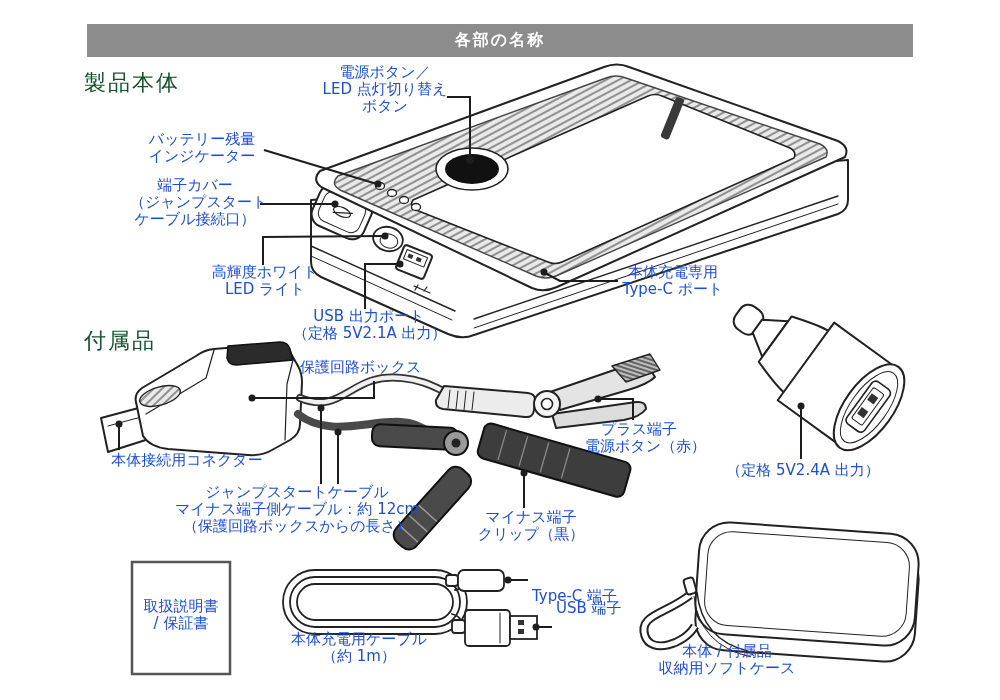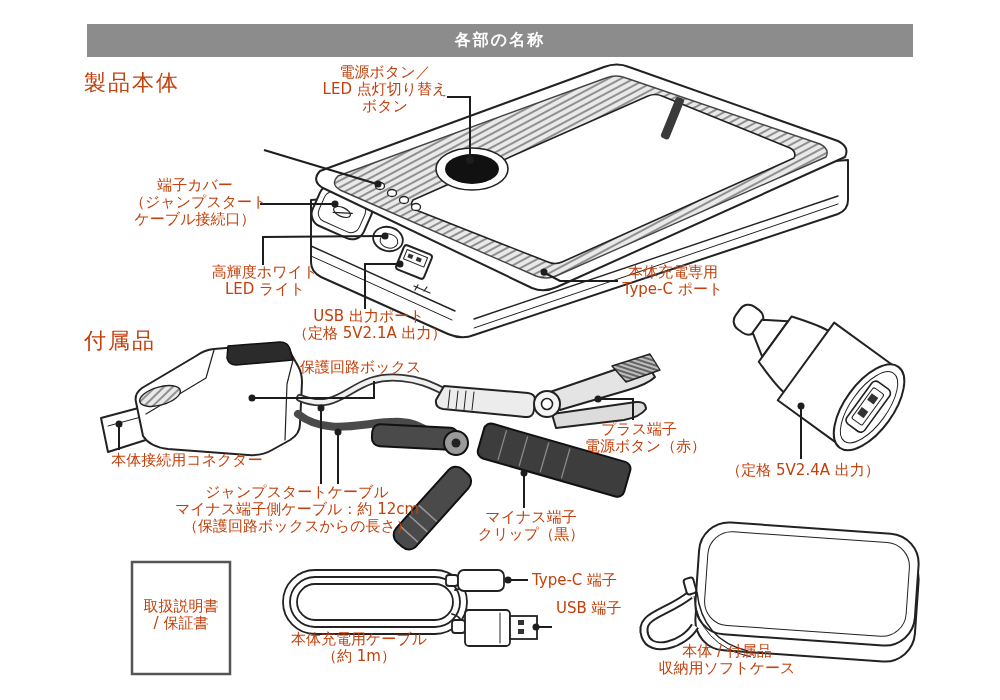--- a/index.html
+++ b/index.html
@@ -3,40 +3,40 @@
 <meta charset="utf-8">
 <style>
   *{margin:0;padding:0;box-sizing:border-box}
   html,body{width:1000px;height:700px;background:#fff}
   body{position:relative;overflow:hidden;font-family:"DejaVu Sans","Liberation Sans",sans-serif;color:#1d1d1d}
   .stage{position:absolute;left:0;top:0;width:1000px;height:700px}
   svg.art{position:absolute;left:0;top:0;z-index:1}
   .titlebar{position:absolute;left:87px;top:24px;width:826px;height:33px;background:#8c8c8c;color:#fff;
             font-size:16px;font-weight:bold;display:flex;align-items:center;justify-content:center;
             letter-spacing:2px;z-index:2}
-  .heading{position:absolute;font-size:22px;letter-spacing:2px;color:#c2410c;z-index:2}
+  .heading{position:absolute;font-size:22px;letter-spacing:2px;color:#14532d;z-index:2}
   #hd-product{left:84px;top:68px}
   #hd-accessories{left:84px;top:326px}
-  .callout{position:absolute;font-size:15px;line-height:17px;text-align:center;color:#c2410c;
+  .callout{position:absolute;font-size:15px;line-height:17px;text-align:center;color:#1d4ed8;
            white-space:nowrap;z-index:2}
   .callout .ln{display:block}
   #cl-power{left:305px;top:64px;width:160px}
   #cl-battery{left:143px;top:131px;width:118px}
   #cl-cover{left:130px;top:177px;width:130px}
   #cl-led{left:206px;top:264px;width:118px}
   #cl-usbout{left:293px;top:308px;width:152px}
   #cl-typec{left:603px;top:264px;width:140px}
   #cl-circuitbox{left:300px;top:359px;width:140px;text-align:left}
   #cl-connector{left:102px;top:452px;width:170px;text-align:center}
   #cl-plusclip{left:585px;top:421px;width:108px}
   #cl-minusclip{left:477px;top:509px;width:108px}
   #cl-jumpcable{left:163px;top:484px;width:268px}
   #cl-charger{left:685px;top:462px;width:236px}
   #cl-manual{left:132px;top:598px;width:98px;font-size:15px}
-  #cl-typecplug{left:532px;top:572px}
+  #cl-typecplug{left:532px;top:588px}
   #cl-usbplug{left:556px;top:600px}
   #cl-chargecable{left:278px;top:631px;width:162px}
   #cl-softcase{left:652px;top:643px;width:150px}
 </style>
 </head>
 <body>
 
 <div class="stage">
 
 <svg class="art" width="1000" height="700" viewBox="0 0 1000 700">
@@ -231,20 +231,24 @@
 
 <div class="heading" id="hd-product">製品本体</div>
 <div class="heading" id="hd-accessories">付属品</div>
 
 <div class="callout" id="cl-power">
   <span class="ln">電源ボタン／</span>
   <span class="ln">LED 点灯切り替え</span>
   <span class="ln">ボタン</span>
 </div>
 
+<div class="callout" id="cl-battery">
+  <span class="ln">バッテリー残量</span>
+  <span class="ln">インジケーター</span>
+</div>
 
 <div class="callout" id="cl-cover">
   <span class="ln">端子カバー</span>
   <span class="ln">（ジャンプスタート</span>
   <span class="ln">ケーブル接続口）</span>
 </div>
 
 <div class="callout" id="cl-led">
   <span class="ln">高輝度ホワイト</span>
   <span class="ln">LED ライト</span>

